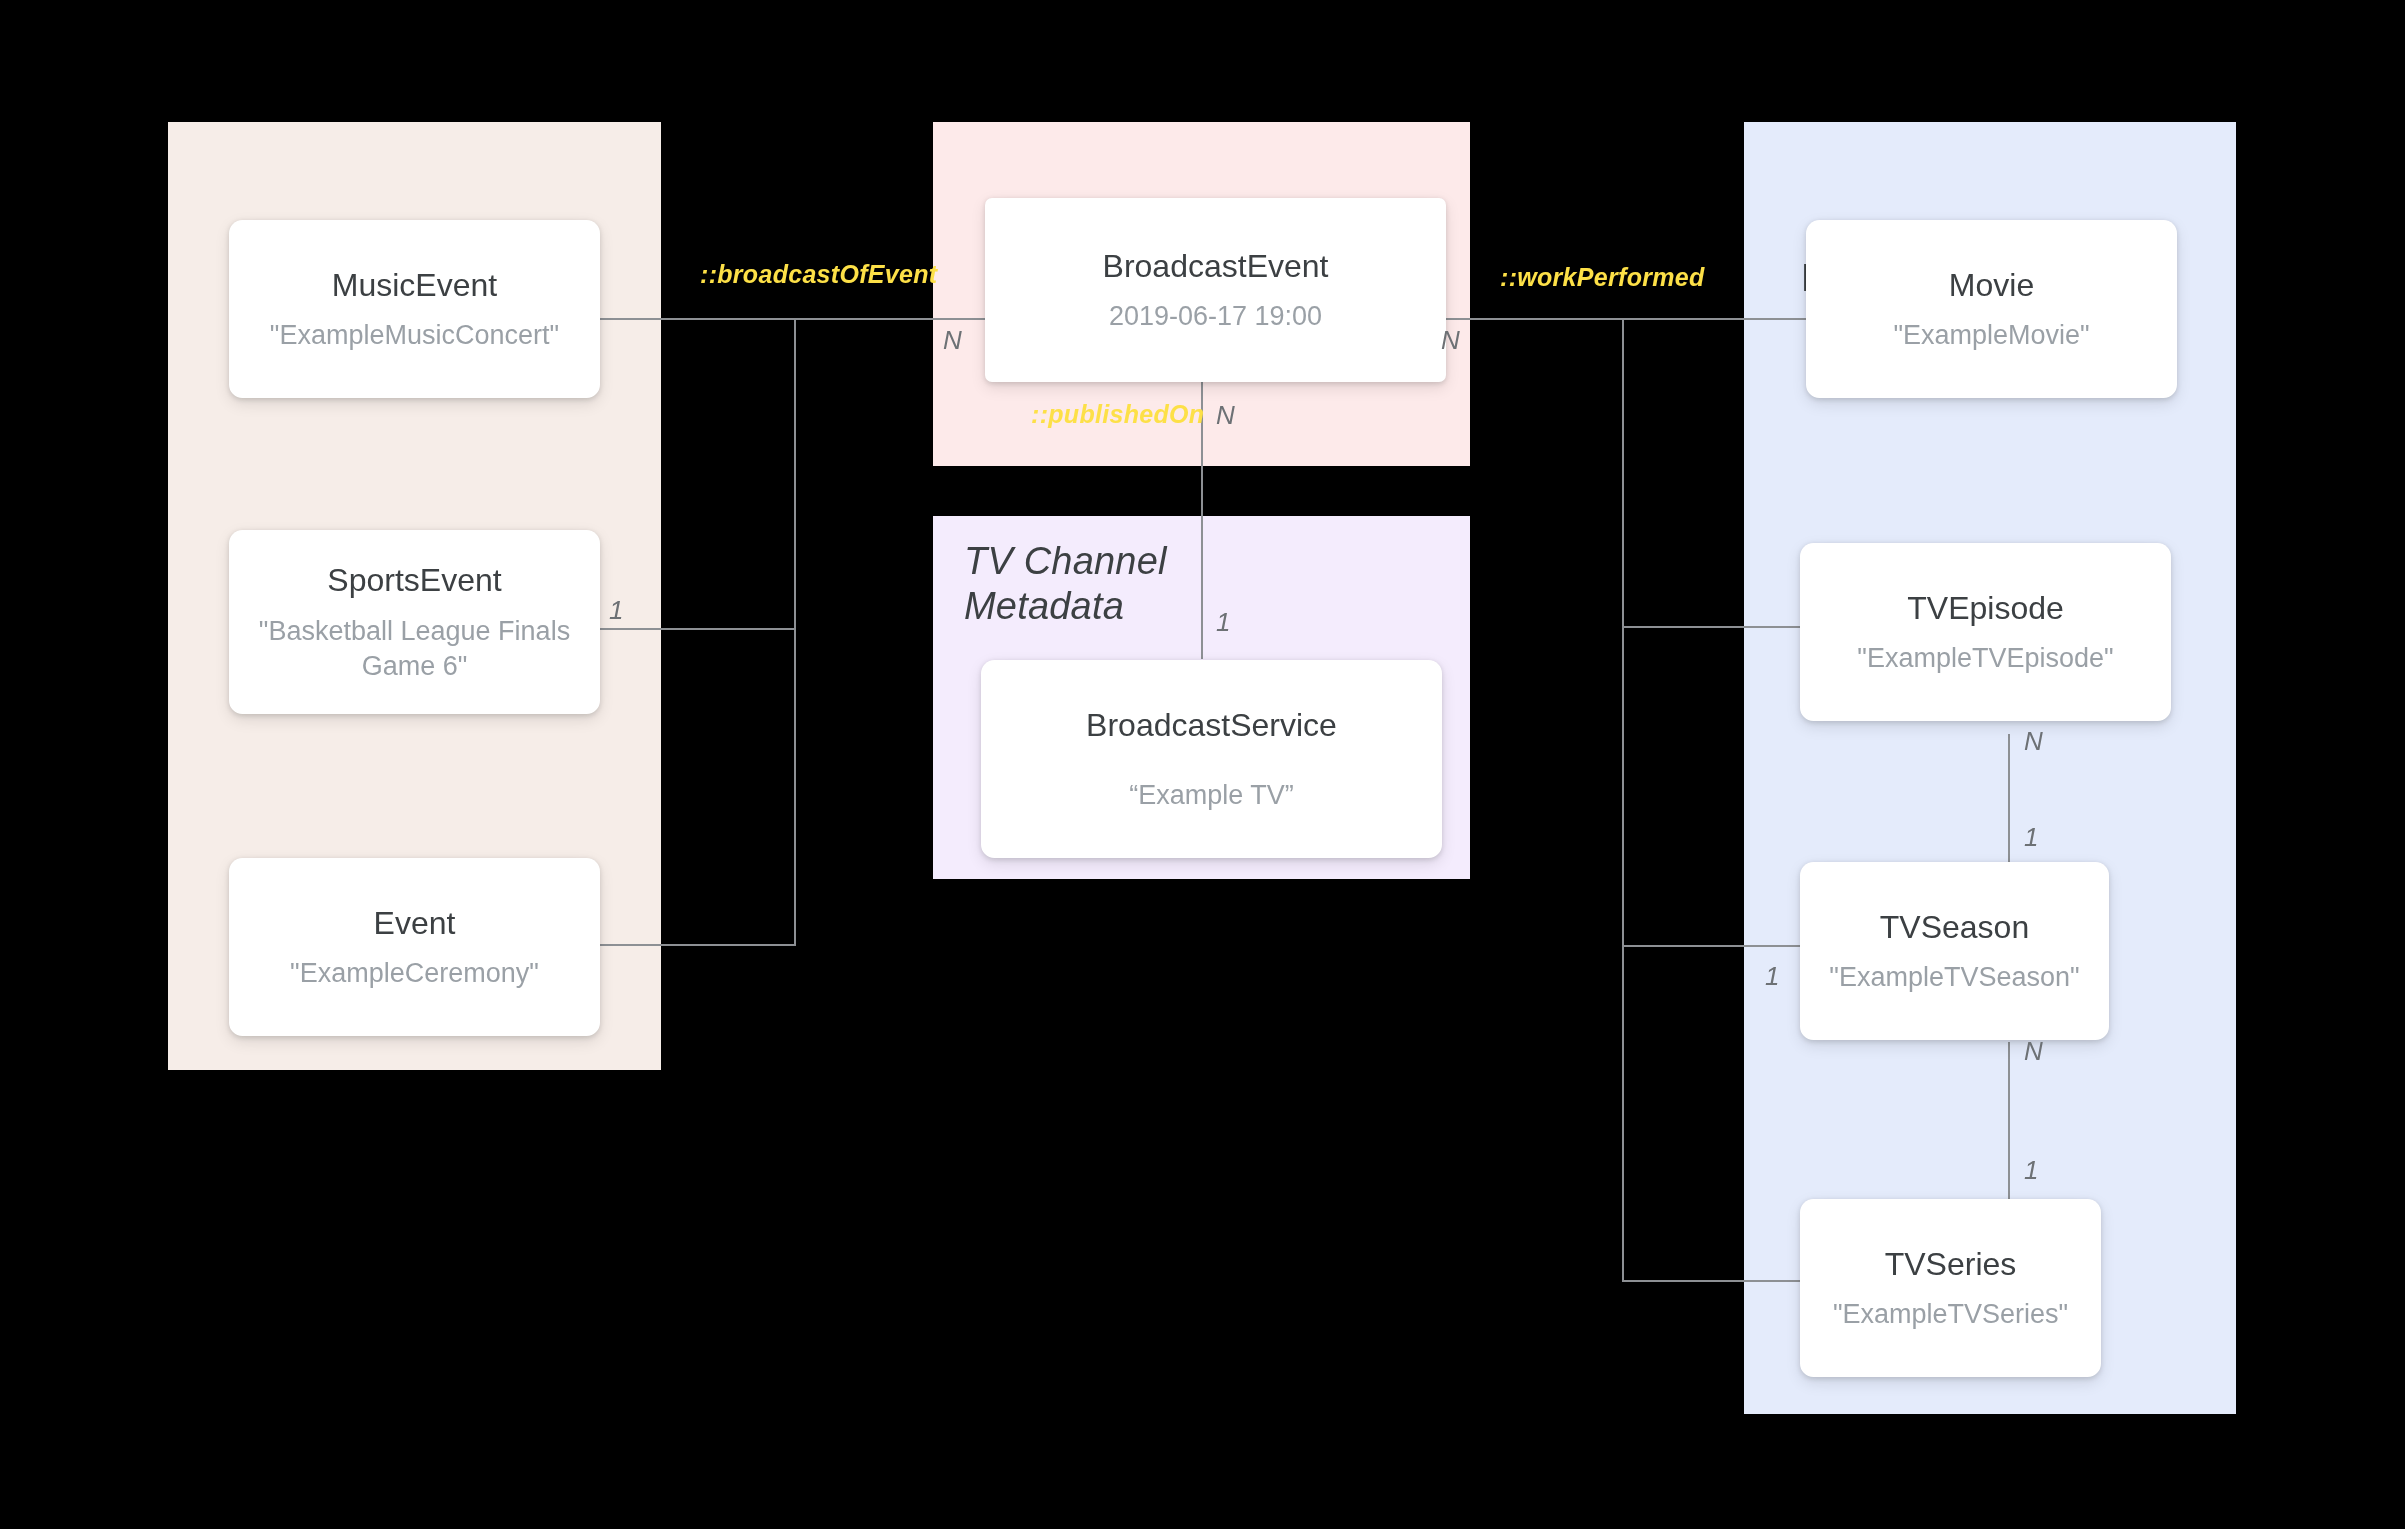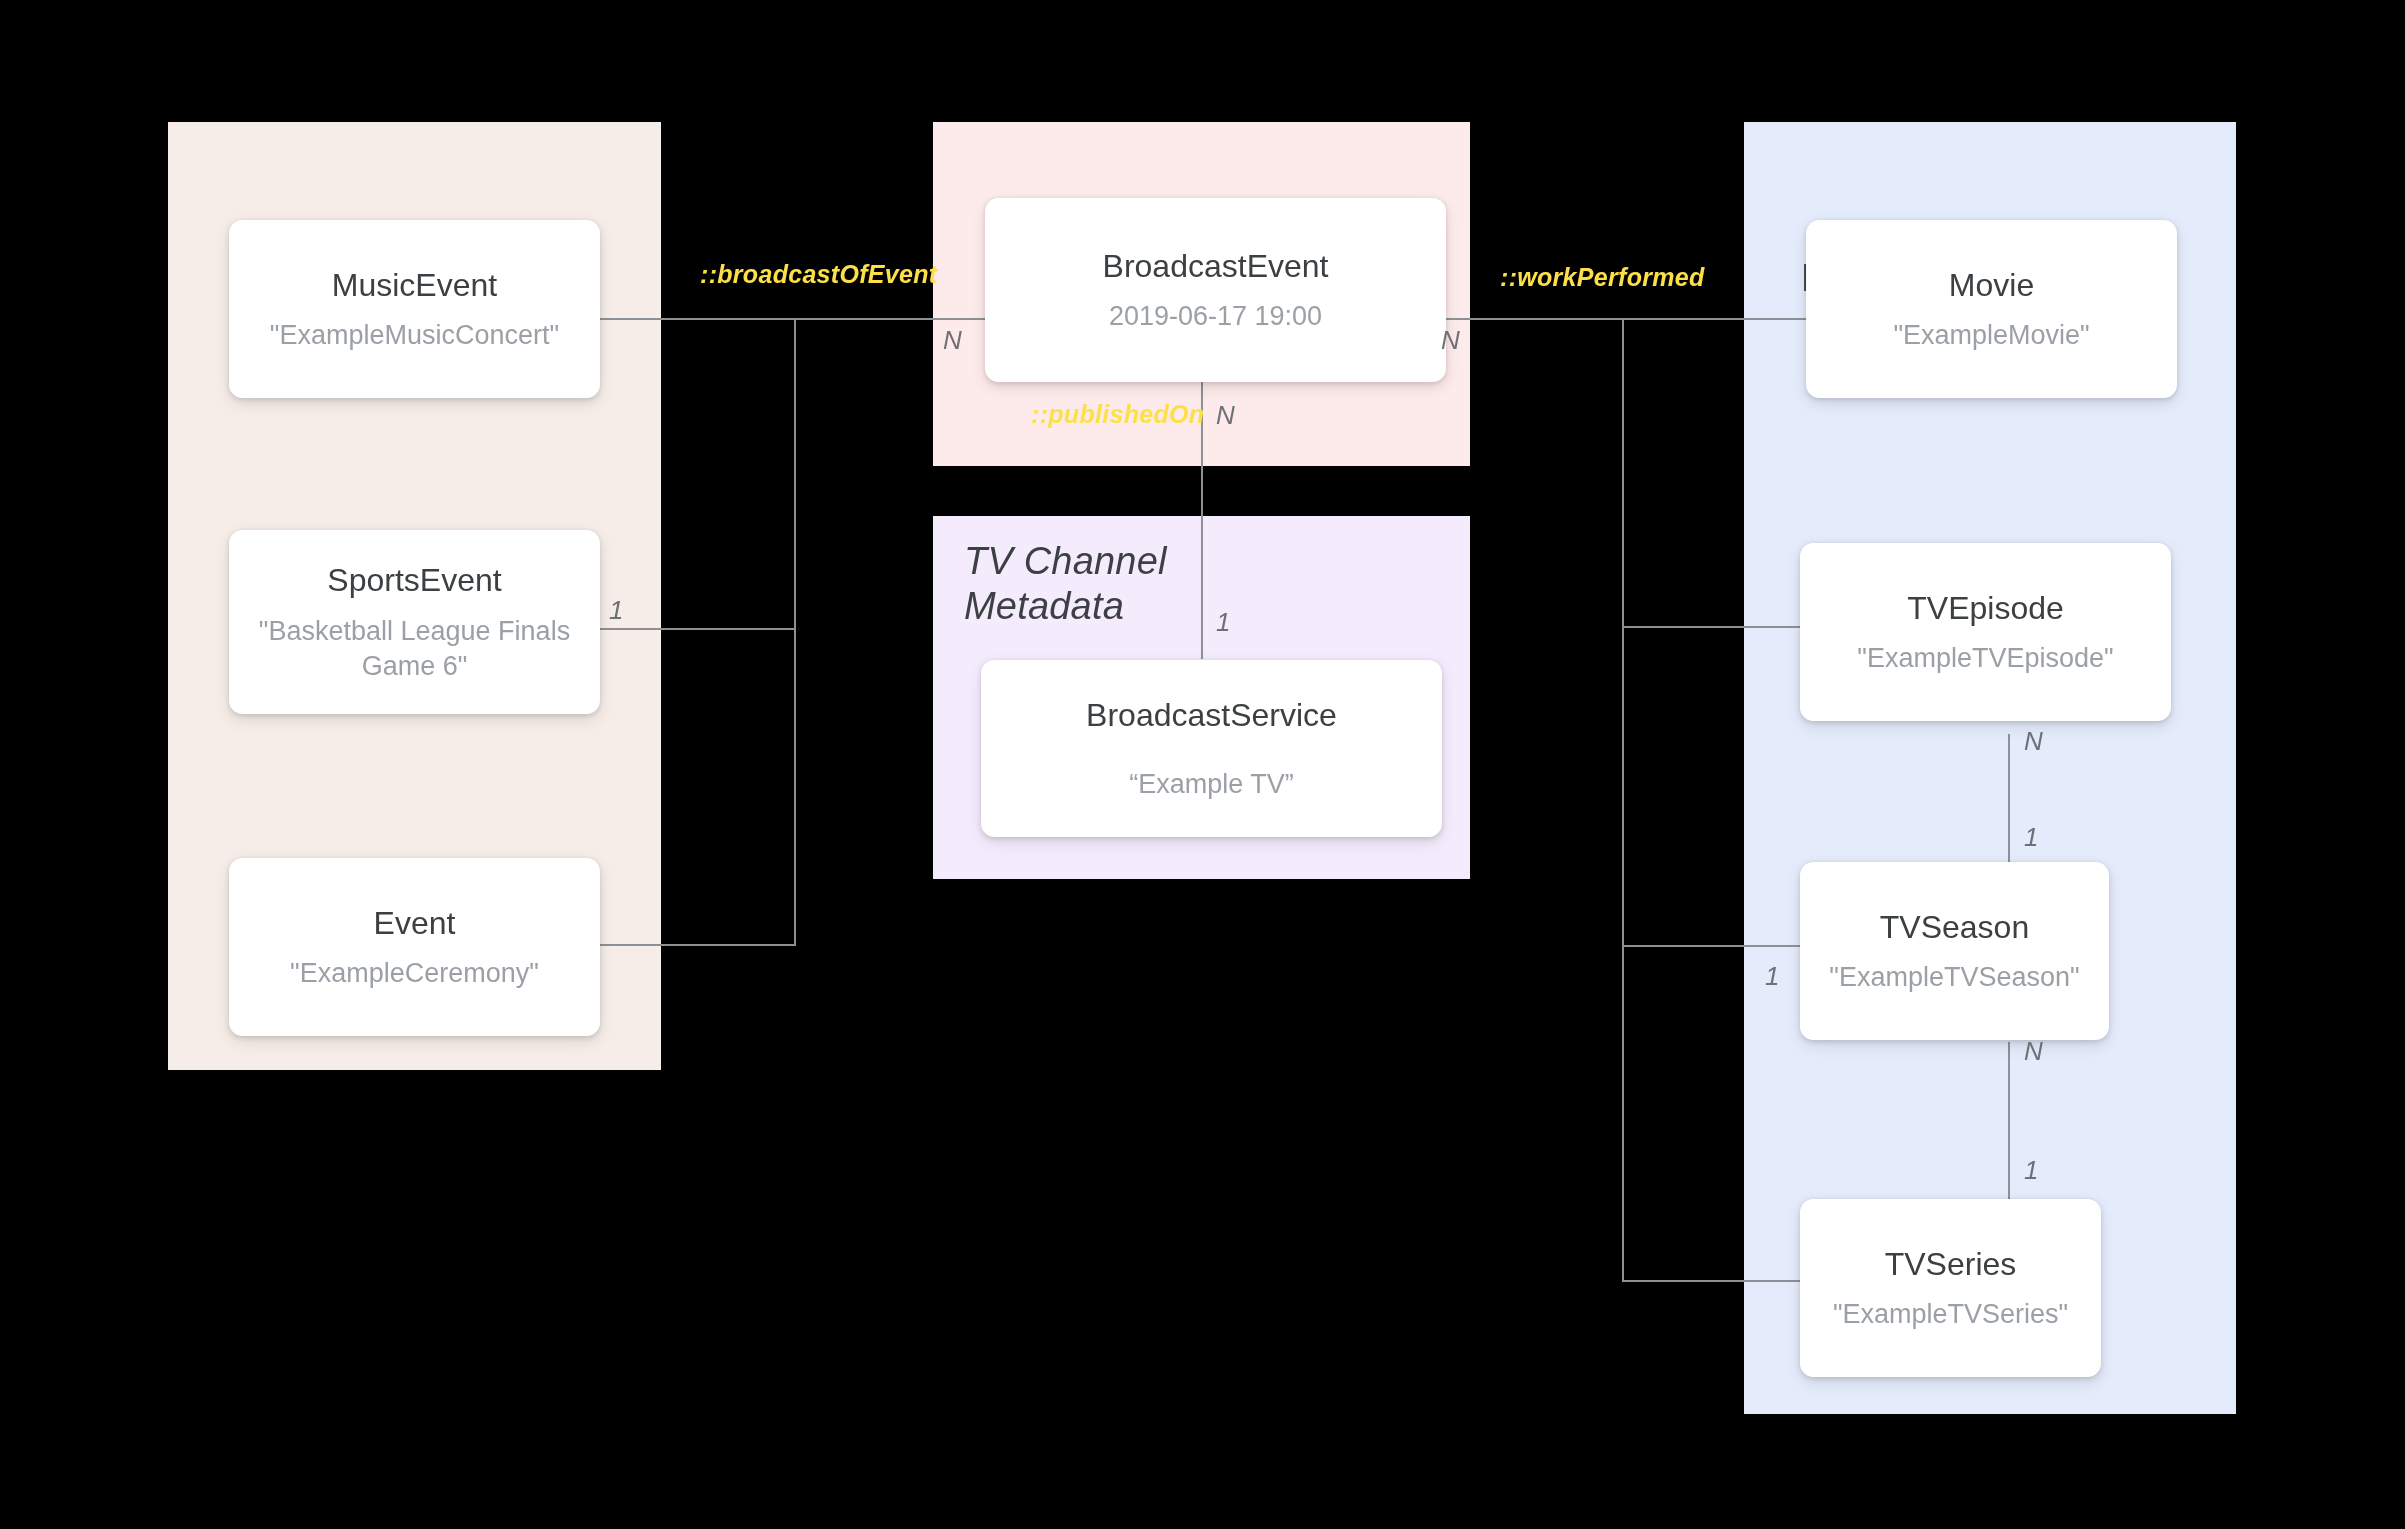--- a/index.html
+++ b/index.html
@@ -116,26 +116,26 @@
   <div class="card" style="left:229px;top:530px;width:371px;height:184px;justify-content:center;">
     <div class="ctitle">SportsEvent</div>
     <div class="csub" style="max-width:315px;">"Basketball League Finals Game 6"</div>
   </div>
 
   <div class="card" style="left:229px;top:858px;width:371px;height:178px;">
     <div class="ctitle">Event</div>
     <div class="csub">"ExampleCeremony"</div>
   </div>
 
-  <div class="card" style="left:985px;top:198px;width:461px;height:184px;">
+  <div class="card" style="left:985px;top:198px;width:461px;height:184px;border-radius:7px;">
     <div class="ctitle">BroadcastEvent</div>
     <div class="csub">2019-06-17 19:00</div>
   </div>
 
-  <div class="card" style="left:981px;top:660px;width:461px;height:177px;gap:19px;">
+  <div class="card" style="left:981px;top:660px;width:461px;height:198px;gap:19px;">
     <div class="ctitle">BroadcastService</div>
     <div class="csub">“Example TV”</div>
   </div>
 
   <div class="card" style="left:1806px;top:220px;width:371px;height:178px;">
     <div class="ctitle">Movie</div>
     <div class="csub">"ExampleMovie"</div>
   </div>
 
   <div class="card" style="left:1800px;top:543px;width:371px;height:178px;">

